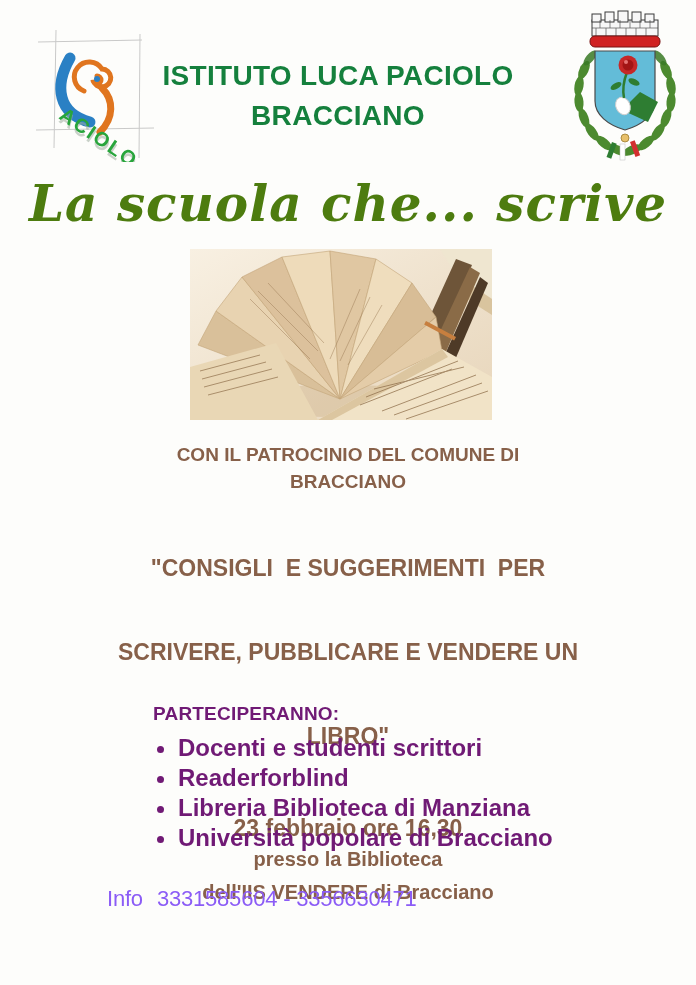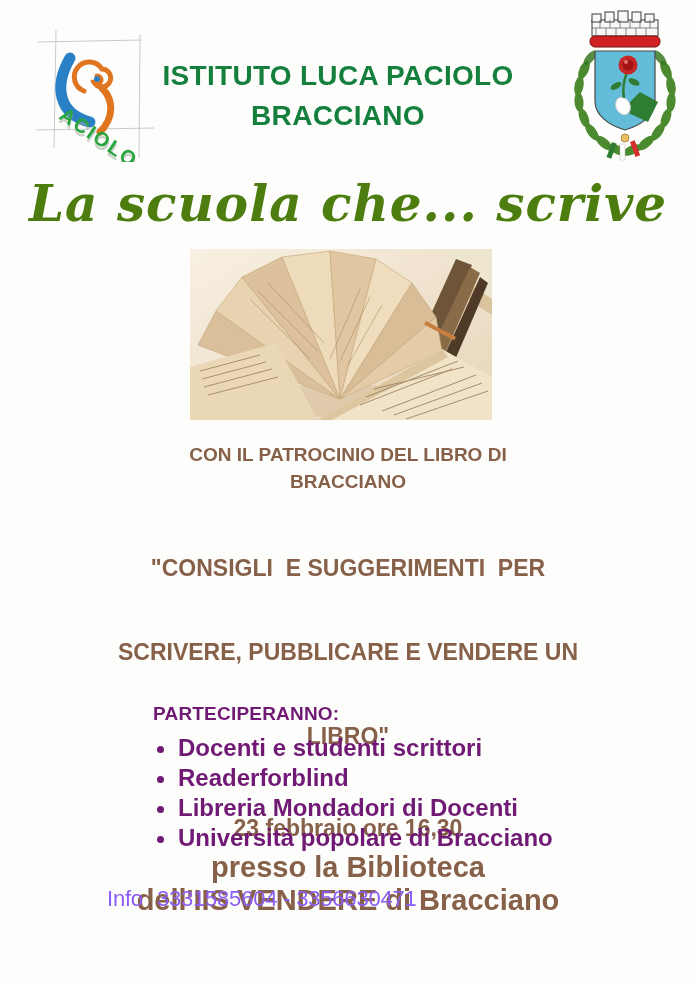--- a/index.html
+++ b/index.html
@@ -58,21 +58,21 @@
   
   .details {
     position: absolute;
     left: 40px; right: 40px; top: 441px;
     text-align: center;
     color: #876049;
   }
   .patrocinio { font-size: 19px; font-weight: 700; line-height: 27px; }
   .event-title { font-size: 23px; font-weight: 700; line-height: 28px; margin-top: 3px; white-space: pre-wrap; }
   .datetime { font-size: 23px; font-weight: 700; line-height: 29px; margin-top: 8px; }
-  .location { font-size: 29px; font-weight: 700; line-height: 33px; margin-top: 8px; }
+  .location { font-size: 20px; font-weight: 700; line-height: 33px; margin-top: 0; }
 
   
   .participants {
     position: absolute;
     left: 153px; top: 701px;
     color: #701a75;
   }
   .participants-heading { font-size: 19px; font-weight: 700; line-height: 26px; letter-spacing: 0.2px; }
   .participants ul {
     margin: 6px 0 0 0;
@@ -266,41 +266,41 @@
         <line x1="204" y1="166" x2="292" y2="134"></line>
           <line x1="216" y1="170" x2="298" y2="142"></line>
       </g>
 
       <rect x="236" y="72" width="34" height="4" fill="#c77f3f" transform="rotate(28 236 72)"></rect>
     </svg>
   </div>
 
   <div class="details">
     <div class="patrocinio">
-      <div>CON IL PATROCINIO DEL LIBRO DI</div>
+      <div>CON IL PATROCINIO DEL COMUNE DI</div>
       <div>BRACCIANO</div>
     </div>
     <div class="event-title">
       <div>"CONSIGLI  E SUGGERIMENTI  PER</div>
       <div>SCRIVERE, PUBBLICARE E VENDERE UN</div>
       <div>LIBRO"</div>
     </div>
     <div class="datetime">23 febbraio ore 16,30</div>
     <div class="location">
       <div>presso la Biblioteca</div>
       <div>dell'IIS VENDERE di Bracciano</div>
     </div>
   </div>
 
   <div class="participants">
     <div class="participants-heading">PARTECIPERANNO:</div>
     <ul>
       <li>Docenti e studenti scrittori</li>
       <li>Readerforblind</li>
-      <li>Libreria Mondadori di Docenti</li>
+      <li>Libreria Biblioteca di Manziana</li>
       <li>Università popolare di Bracciano</li>
     </ul>
   </div>
 
   <div class="info">
     <span class="label">Info</span><span>3331585604 - 3356630471</span>
   </div>
 
 </div>
 

